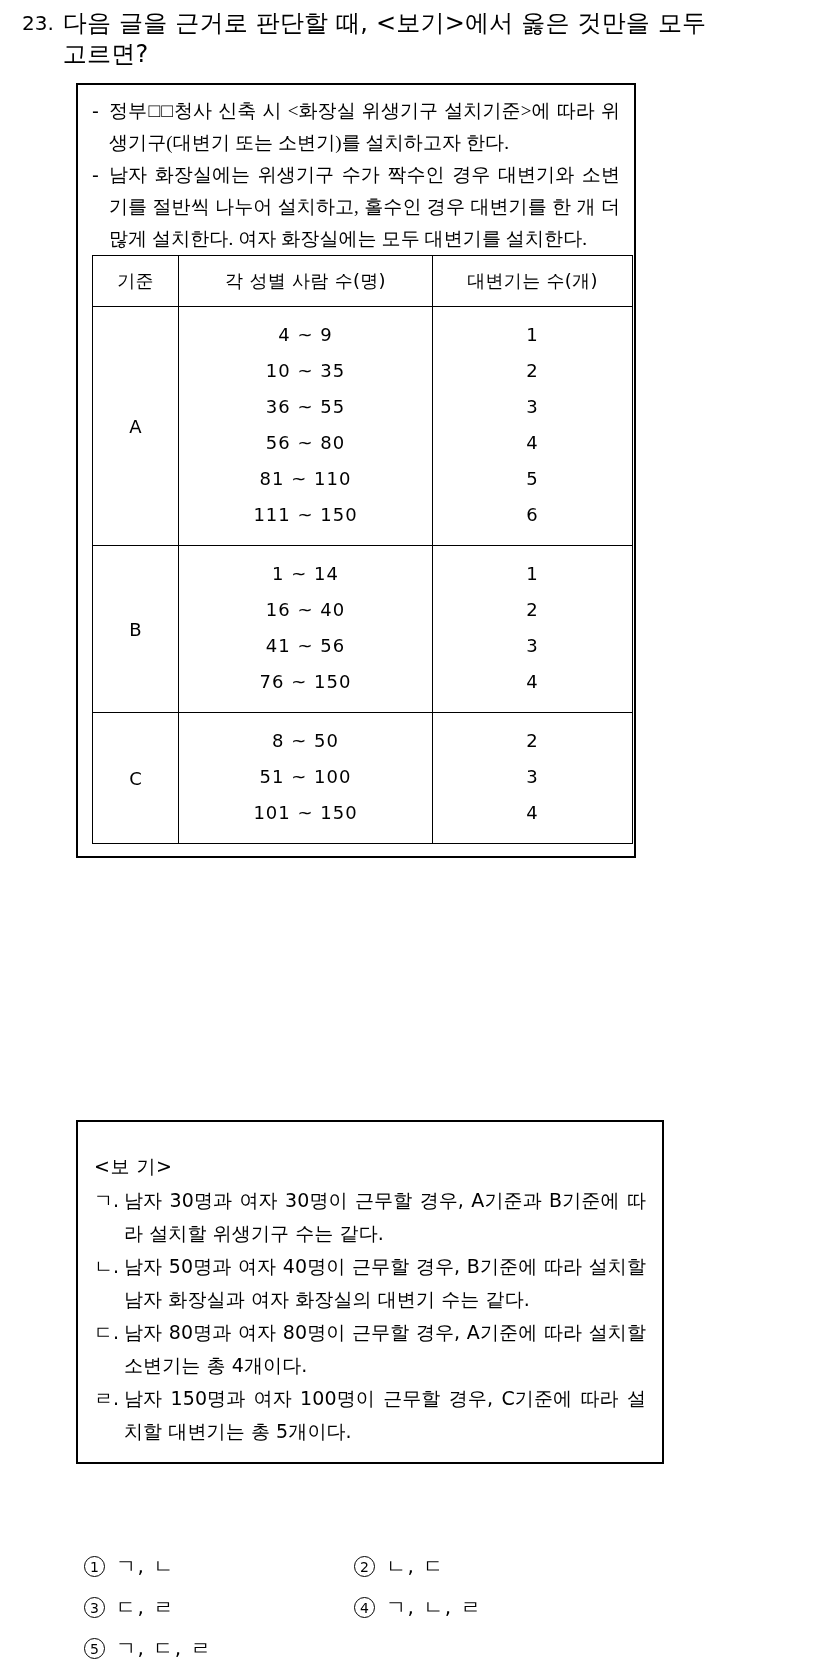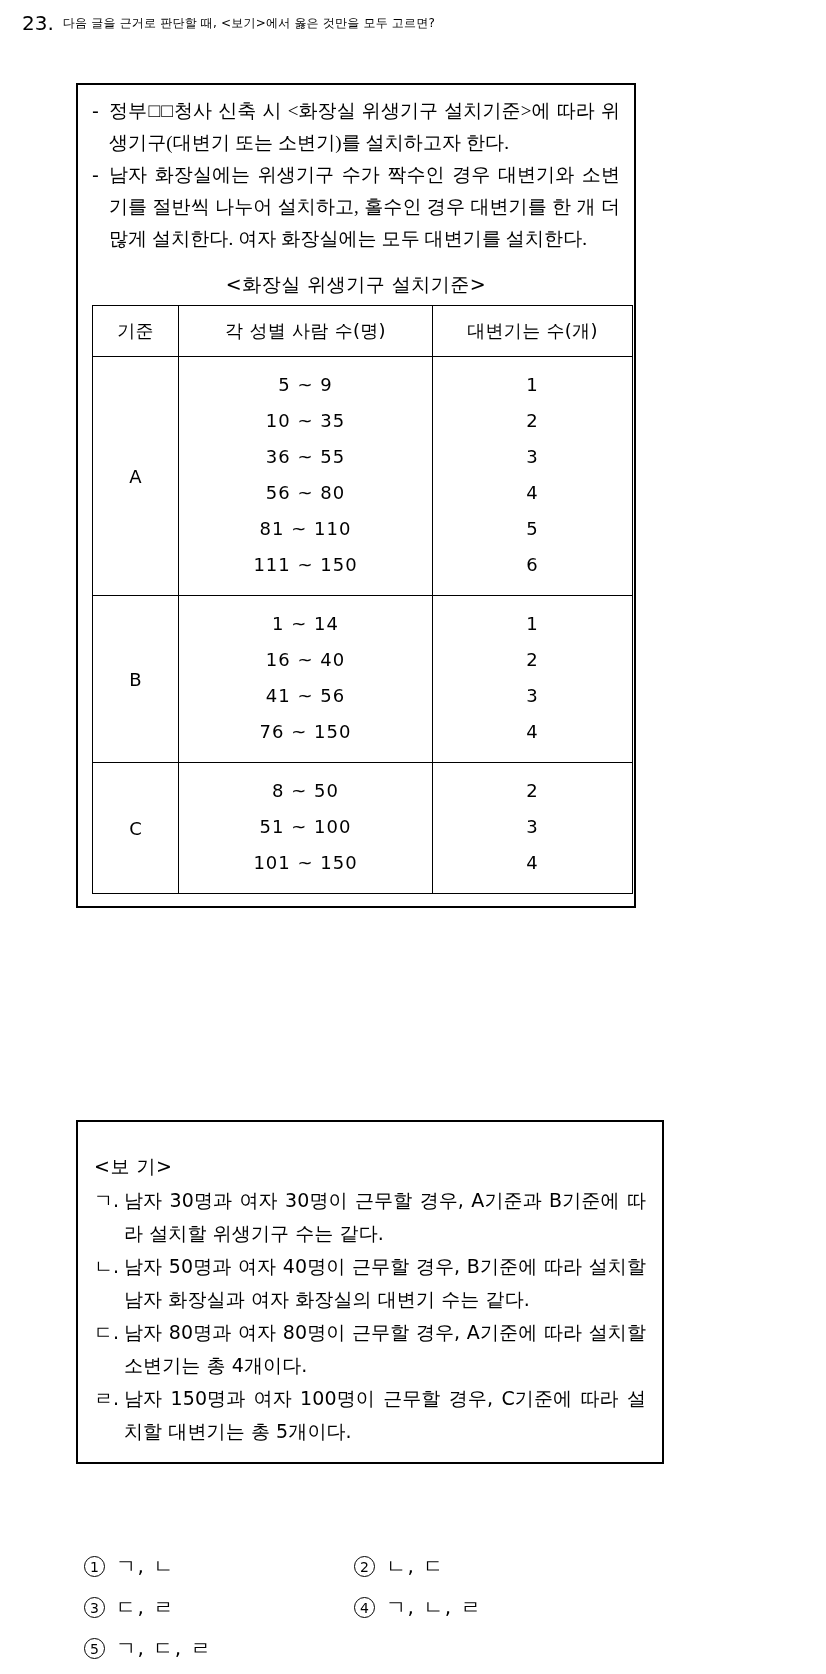--- a/index.html
+++ b/index.html
@@ -25,21 +25,21 @@
     display: flex;
     align-items: flex-start;
   }
   .q-number {
     font-size: 20px;
     line-height: 31px;
     white-space: nowrap;
     margin-right: 9px;
   }
   .q-text {
-    font-size: 12px;
+    font-size: 24px;
     line-height: 31px;
     width: 648px;
     letter-spacing: 0.2px;
   }
 
   
   .passage-box {
     position: absolute;
     left: 76px;
     top: 83px;
@@ -197,40 +197,39 @@
   <div class="bullet-row">
     <div class="bullet-dash">-</div>
     <div class="bullet-text">정부□□청사 신축 시 &lt;화장실 위생기구 설치기준&gt;에 따라 위생기구(대변기 또는 소변기)를 설치하고자 한다.</div>
   </div>
 
   <div class="bullet-row">
     <div class="bullet-dash">-</div>
     <div class="bullet-text">남자 화장실에는 위생기구 수가 짝수인 경우 대변기와 소변기를 절반씩 나누어 설치하고, 홀수인 경우 대변기를 한 개 더 많게 설치한다. 여자 화장실에는 모두 대변기를 설치한다.</div>
   </div>
 
-  <div class="table-title">&lt;화장실 위생기구 설치기준&gt;</div>
 
   <table class="std">
     <colgroup>
       <col class="col-std">
       <col class="col-range">
       <col class="col-count">
     </colgroup>
     <thead>
       <tr>
         <th>기준</th>
         <th>각 성별 사람 수(명)</th>
         <th>대변기는 수(개)</th>
       </tr>
     </thead>
     <tbody>
       <tr>
         <td class="crit-label">A</td>
         <td class="stack">
-          <div class="stack-line">5 ~ 9</div>
+          <div class="stack-line">4 ~ 9</div>
           <div class="stack-line">10 ~ 35</div>
           <div class="stack-line">36 ~ 55</div>
           <div class="stack-line">56 ~ 80</div>
           <div class="stack-line">81 ~ 110</div>
           <div class="stack-line">111 ~ 150</div>
         </td>
         <td class="stack">
           <div class="stack-line">1</div>
           <div class="stack-line">2</div>
           <div class="stack-line">3</div>

